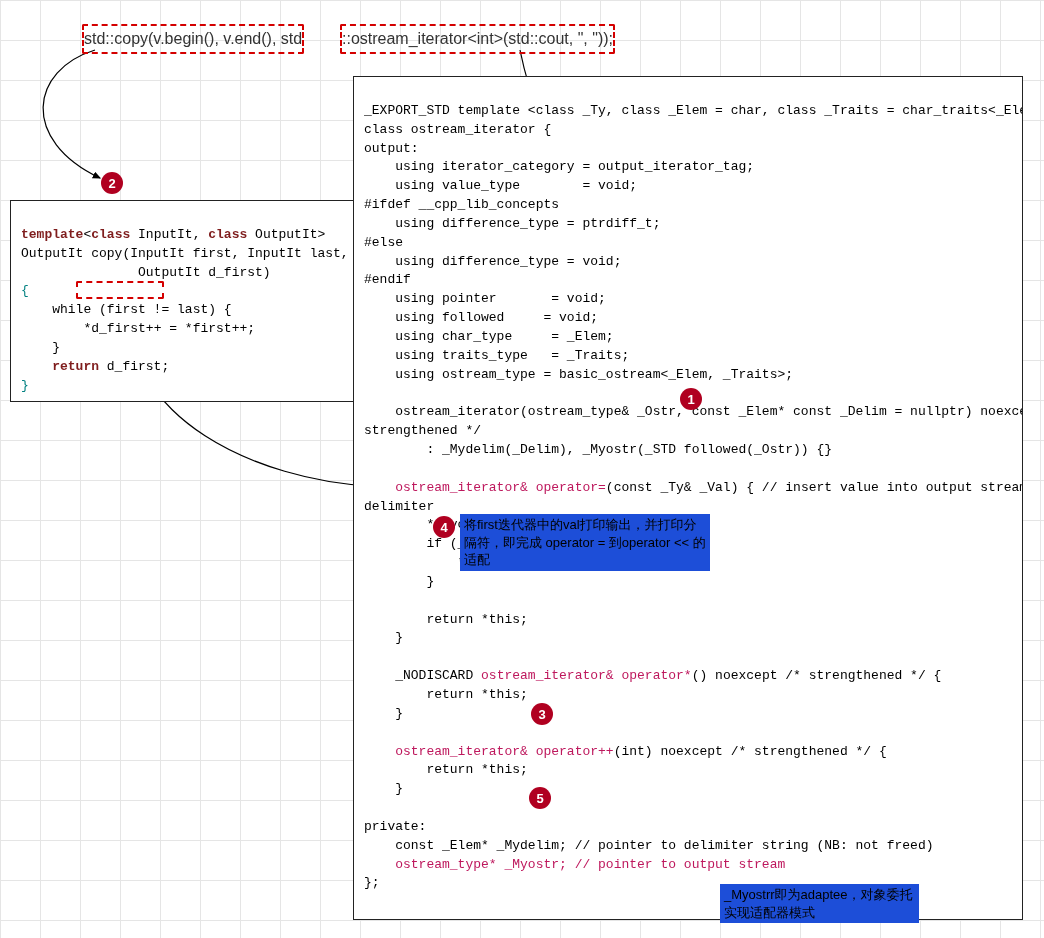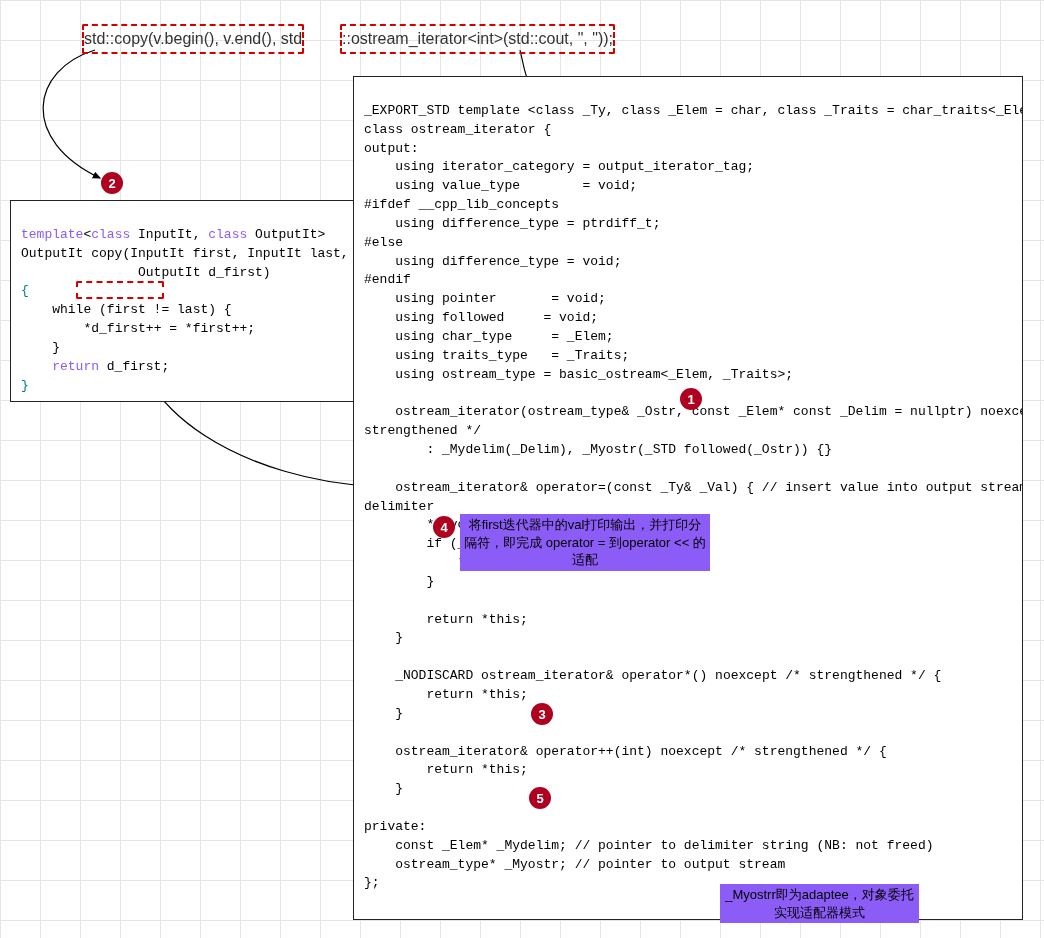--- a/index.html
+++ b/index.html
@@ -60,34 +60,33 @@
     position: absolute;
     border: 1px solid #222;
     background: #fff;
     font-family: "Courier New", monospace;
     font-size: 13px;
     line-height: 1.45;
     padding: 6px 10px;
     white-space: pre;
     z-index: 2;
   }
-  .code-box .kw { color: #8b5cf6; }
-  .code-box .red { color: #000000; }
+  .code-box .kw { color: #7f1d1d; font-weight: bold; }
+  .code-box .red { color: #be185d; }
   .code-box .br { color: #008080; }
   
   .yellow-note {
     position: absolute;
-    background: #8b5cf6;
+    background: #1d4ed8;
     color: #000;
     font-size: 13px;
     line-height: 1.35;
     padding: 2px 4px;
     max-width: 250px;
     z-index: 3;
-    text-align: center;
   }
   
   svg.arrows {
     position: absolute;
     inset: 0;
     z-index: 1;
     pointer-events: none;
   }
 </style>
 </head>

